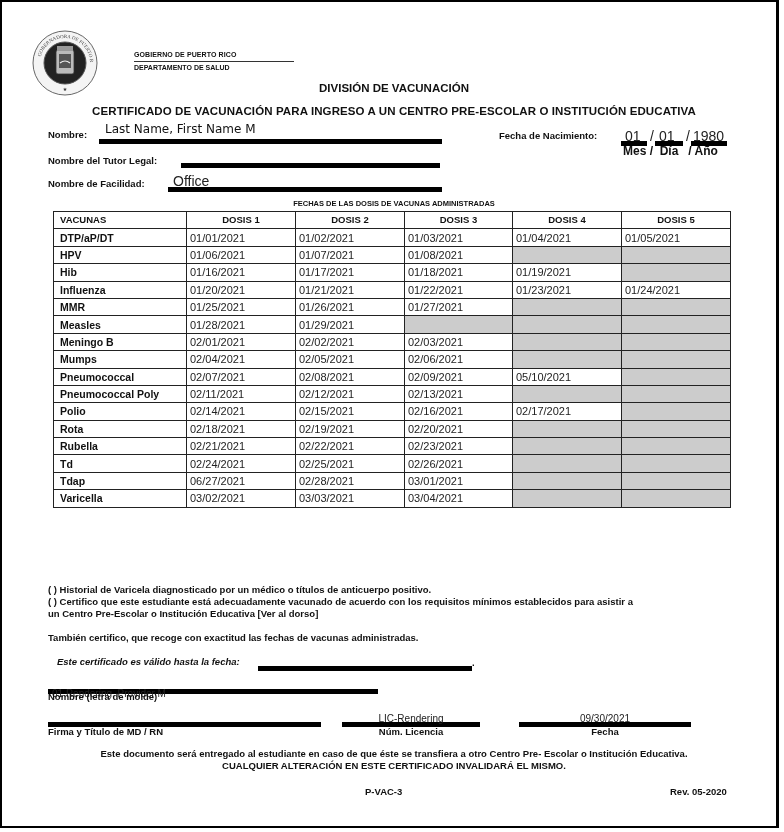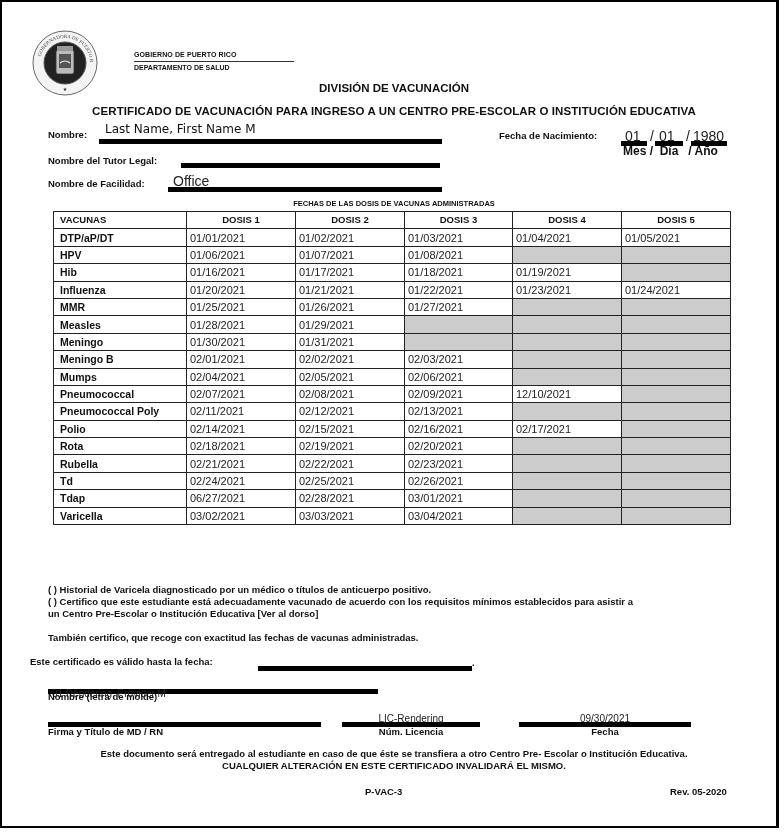--- a/index.html
+++ b/index.html
@@ -147,49 +147,41 @@
         </tr>
         <tr>
           <td class="vname">Measles</td>
           <td class="dose">01/28/2021</td>
           <td class="dose">01/29/2021</td>
           <td class="dose na"></td>
           <td class="dose na"></td>
           <td class="dose na"></td>
         </tr>
         <tr>
-          <td class="vname">Meningo</td>
-          <td class="dose">01/30/2021</td>
-          <td class="dose">01/31/2021</td>
-          <td class="dose na"></td>
-          <td class="dose na"></td>
-          <td class="dose na"></td>
-        </tr>
-        <tr>
           <td class="vname">Meningo B</td>
           <td class="dose">02/01/2021</td>
           <td class="dose">02/02/2021</td>
           <td class="dose">02/03/2021</td>
           <td class="dose na"></td>
           <td class="dose na"></td>
         </tr>
         <tr>
           <td class="vname">Mumps</td>
           <td class="dose">02/04/2021</td>
           <td class="dose">02/05/2021</td>
           <td class="dose">02/06/2021</td>
           <td class="dose na"></td>
           <td class="dose na"></td>
         </tr>
         <tr>
           <td class="vname">Pneumococcal</td>
           <td class="dose">02/07/2021</td>
           <td class="dose">02/08/2021</td>
           <td class="dose">02/09/2021</td>
-          <td class="dose">12/10/2021</td>
+          <td class="dose">05/10/2021</td>
           <td class="dose na"></td>
         </tr>
         <tr>
           <td class="vname">Pneumococcal Poly</td>
           <td class="dose">02/11/2021</td>
           <td class="dose">02/12/2021</td>
           <td class="dose">02/13/2021</td>
           <td class="dose na"></td>
           <td class="dose na"></td>
         </tr>
@@ -243,21 +235,21 @@
         </tr>
       </tbody>
   </table>
 
   <div class="abs chk" style="left:46px; top:594px; white-space:nowrap;">(     ) Certifico que este estudiante está adecuadamente vacunado de acuerdo con los requisitos mínimos establecidos para asistir a</div>
   <div class="abs chk" style="left:46px; top:582px;">(     ) Historial de Varicela diagnosticado por un médico o títulos de anticuerpo positivo.</div>
   <div class="abs chk" style="left:46px; top:606px; white-space:nowrap;"><span>un Centro Pre-Escolar o Institución Educativa </span><span style="font-weight:bold;">[Ver al dorso]</span></div>
 
   <div class="abs note" style="left:46px; top:630px;">También certifico, que recoge con exactitud las fechas de vacunas administradas.</div>
 
-  <div class="abs note" style="left:28px; top:654px;">Este certificado es válido hasta la fecha:</div>
+  <div class="abs note" style="left:55px; top:654px;font-style:italic;">Este certificado es válido hasta la fecha:</div>
   <div class="abs uline" style="left:256px; top:654px; width:214px; height:10px;">
     <span class="fill-sm"></span>
   </div>
   <div class="abs note" style="left:470px; top:655px;">.</div>
 
   <div class="abs uline" style="left:46px; top:672px; width:330px; height:15px;">
     <span class="sigfill" style="position:absolute; left:4px; top:14px;">01 Rendering, Provider M</span>
   </div>
   <div class="abs note" style="left:46px; top:689px;">Nombre (letra de molde)</div>
 

